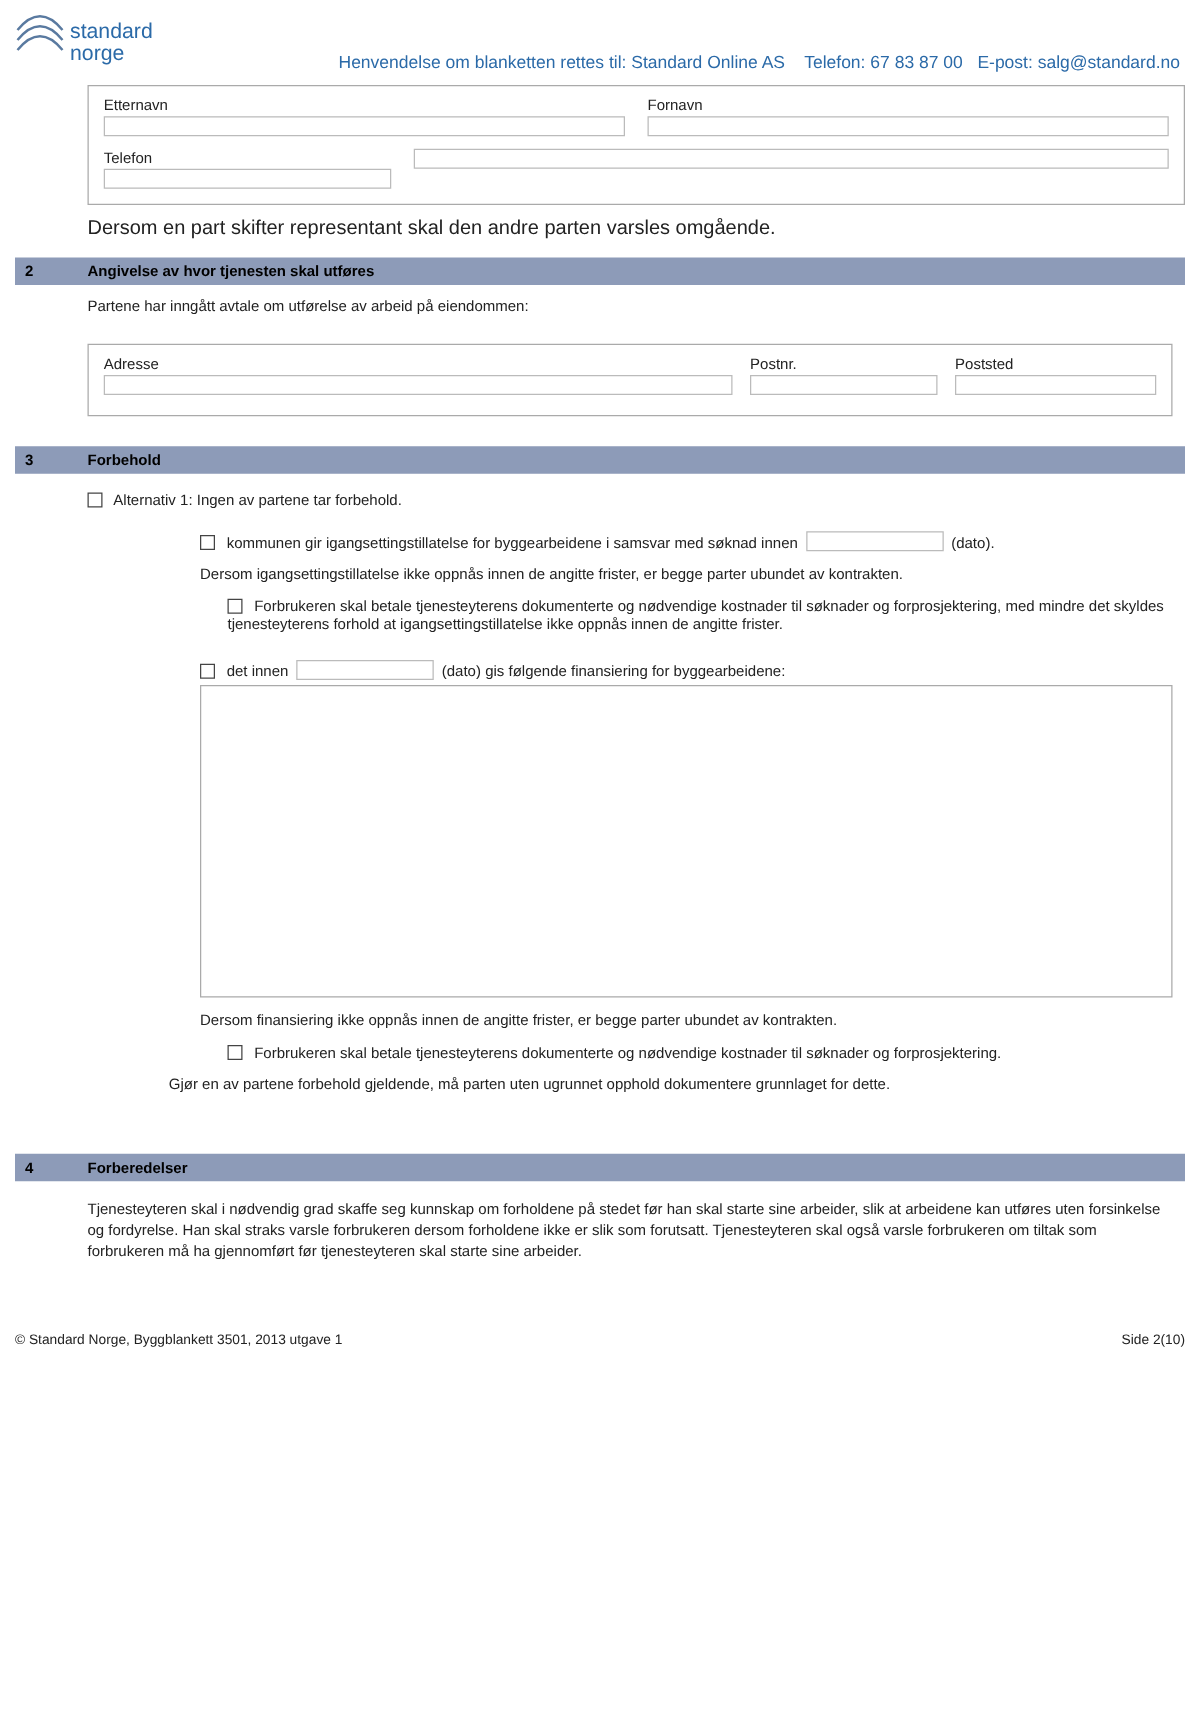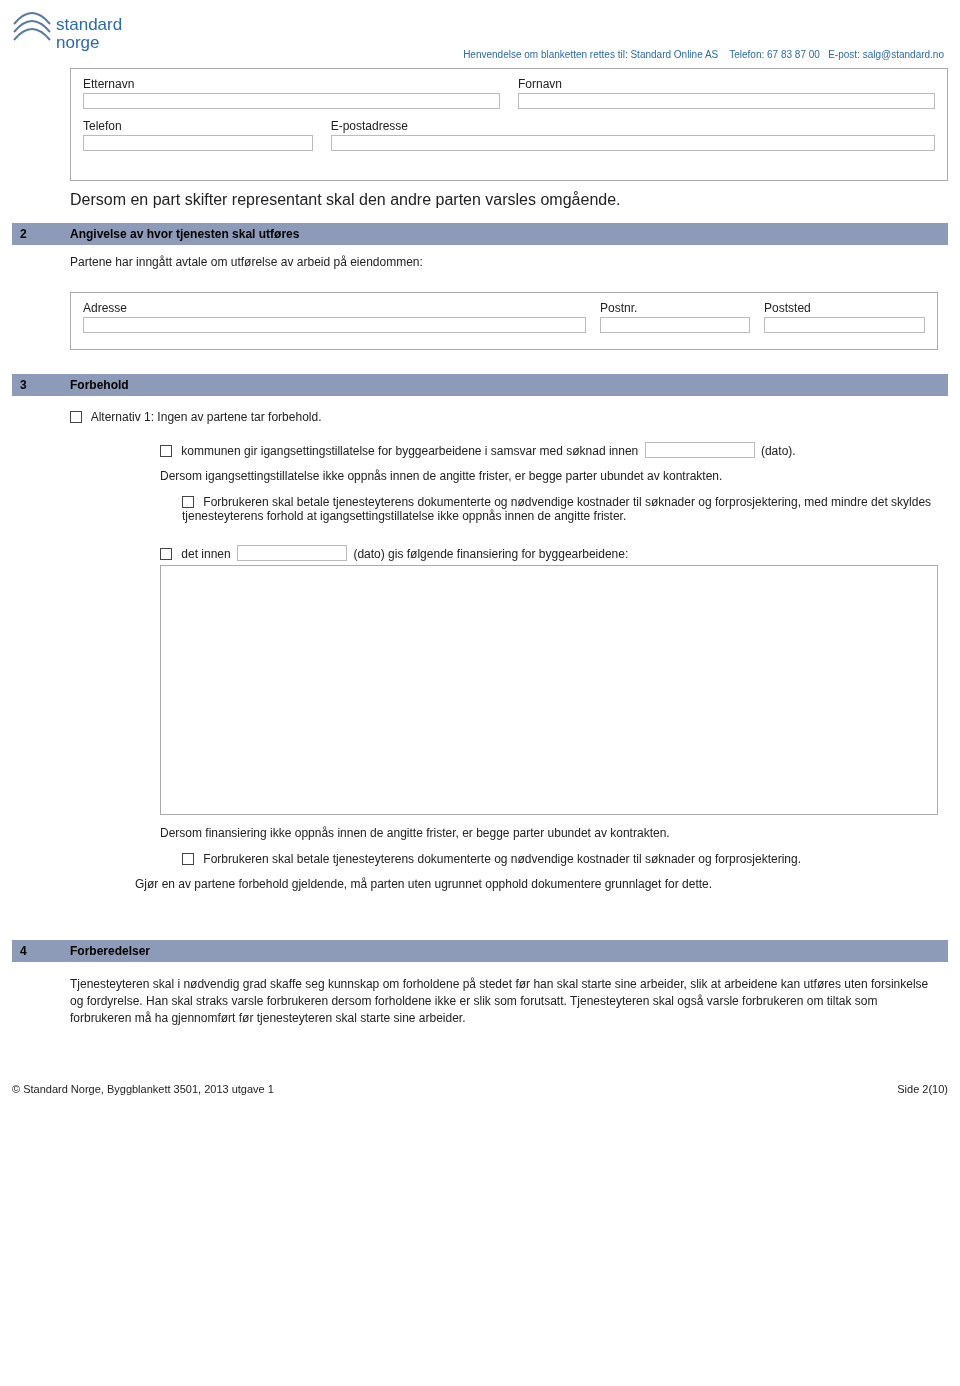--- a/index.html
+++ b/index.html
@@ -7,34 +7,34 @@
     margin: 0;
     font-family: Arial, Helvetica, sans-serif;
     font-size: 12px;
     color: #222;
     background: #fff;
     width: 960px;
   }
   .page { padding: 6px 12px 6px 12px; }
   .header-row {
     display: flex;
-    align-items: flex-end;
+    align-items: center;
     padding: 4px 0 8px 0;
   }
   .logo {
     width: 125px;
     height: 50px;
     position: relative;
   }
   .logo svg { width: 125px; height: 50px; }
   .header-text {
     flex: 1;
     text-align: right;
     color: #2b6aa8;
-    font-size: 10px;
+    font-size: 14px;
     padding-top: 28px;
     padding-right: 4px;
   }
   .header-text .link { color: #2b6aa8; }
   .form-box {
     border: 1px solid #aaa;
     padding: 8px 12px 12px 12px;
     margin: 0 0 10px 58px;
   }
   .form-row {
@@ -147,27 +147,26 @@
     <div class="form-row">
       <div class="form-col">
         <span class="lbl">Etternavn</span>
         <input type="text" style="">
       </div>
       <div class="form-col">
         <span class="lbl">Fornavn</span>
         <input type="text" style="">
       </div>
     </div>
-    <div class="form-row" style="margin-bottom:17px">
+    <div class="form-row" style="margin-bottom:0">
       <div class="form-col" style="flex:0.38">
         <span class="lbl">Telefon</span>
         <input type="text" style="">
       </div>
       <div class="form-col">
-        <span class="lbl">E-postadresse</span>
         <input type="text" style="">
       </div>
     </div>
   </div>
 
   <div class="note">Dersom en part skifter representant skal den andre parten varsles omgående.</div>
 
   <div class="section-bar">
     <span class="num">2</span>
     <span class="title">Angivelse av hvor tjenesten skal utføres</span>

